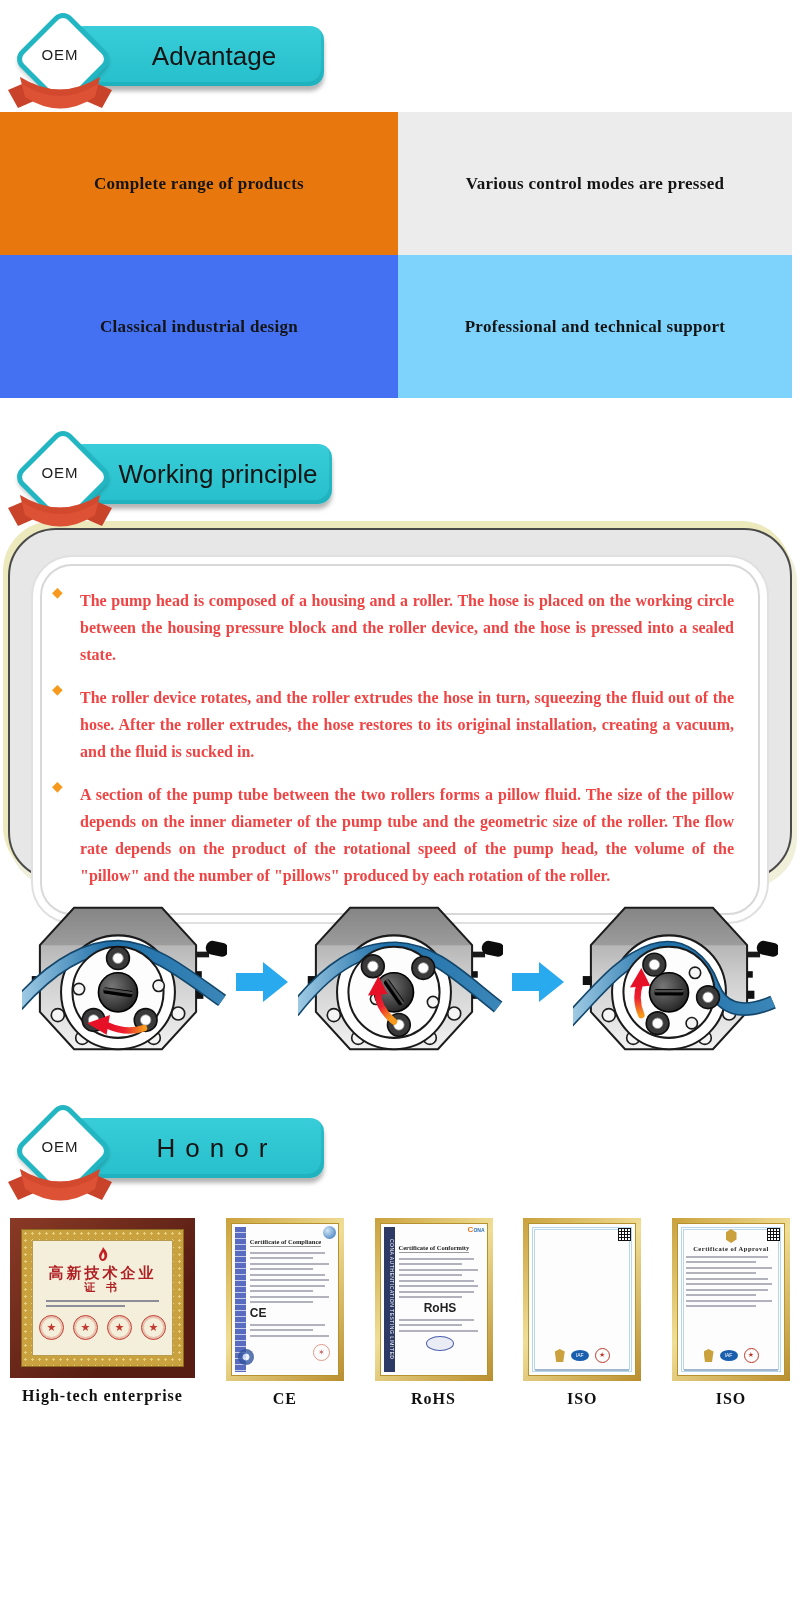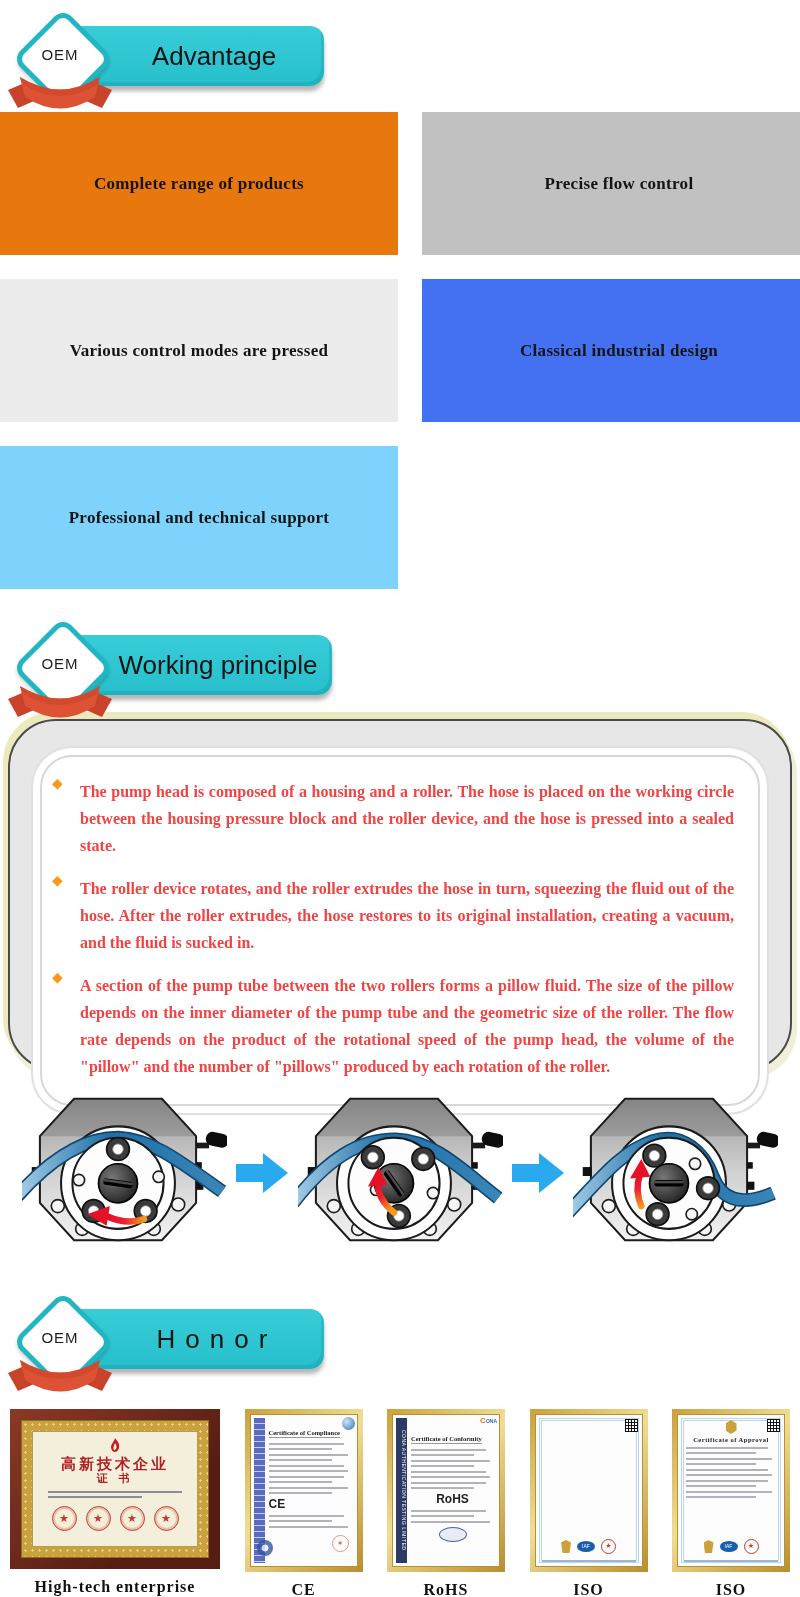--- a/index.html
+++ b/index.html
@@ -16,21 +16,21 @@
   .banner .title.spaced{letter-spacing:10px;padding-left:40px;}
   .oem-wrap{position:absolute;left:12px;top:10px;width:96px;height:96px;}
   .diamond{position:absolute;left:15px;top:13px;width:62px;height:62px;background:#fff;
     border:5px solid #22b6c3;border-radius:12px;transform:rotate(45deg);
     box-shadow:2px 2px 4px rgba(0,0,0,.18);}
   .oem-text{position:absolute;left:0;top:36px;width:96px;text-align:center;
     font-family:"Liberation Sans",sans-serif;font-size:15px;letter-spacing:1px;color:#1d1d1d;}
   .ribbon{position:absolute;left:-6px;top:60px;width:108px;height:40px;}
 
   
-  .adv-grid{display:grid;grid-template-columns:398px 394px;gap:24px;margin-top:8px;}
+  .adv-grid{display:grid;grid-template-columns:398px 394px;gap:0;margin-top:8px;}
   .adv-cell{height:143px;display:flex;align-items:center;justify-content:center;
     font-size:17px;font-weight:bold;color:#141414;letter-spacing:.3px;text-align:center;}
 
   
   .principle-outer{margin:6px 8px 0;height:352px;border:2px solid #4a4a4a;border-radius:48px;
     background:#e7e7e7;box-sizing:border-box;
     box-shadow:-3px -5px 0 2px #ece9bd, 3px 6px 0 2px #efefda;}
   .principle-inner{margin:34px 30px 0;border-radius:32px;background:#fff;
     border:2px solid #d8d8d8;box-shadow:0 0 0 7px #fff,0 0 0 9px #e0e0e0;
     padding:13px 16px 16px 10px;}
@@ -44,21 +44,21 @@
     padding:0 22px;margin-top:14px;height:176px;}
   .pump{width:205px;height:162px;}
   .flow-arrow{width:52px;height:44px;flex:0 0 52px;}
 
   
   .certs-row{display:flex;justify-content:space-between;align-items:flex-start;
     padding:0 10px;margin-top:22px;}
   .cert{display:flex;flex-direction:column;align-items:center;}
   .cert-label{margin-top:9px;font-size:16px;font-weight:bold;color:#111;letter-spacing:1px;}
 
-  .plaque{width:210px;height:160px;background:linear-gradient(135deg,#8a3a26,#571d13 70%);
+  .plaque{width:185px;height:160px;background:linear-gradient(135deg,#8a3a26,#571d13 70%);
     padding:11px;box-sizing:border-box;}
   .plaque-gold{width:100%;height:100%;background:#c9a23f;box-sizing:border-box;padding:10px;
     background-image:radial-gradient(#e7cf80 1px,transparent 1.4px);background-size:7px 7px;
     border:1px solid #8d6d20;}
   .plaque-paper{width:100%;height:100%;background:#f4efda;border:1px solid #b79b4e;
     box-sizing:border-box;display:flex;flex-direction:column;align-items:center;padding-top:6px;}
   .flame{width:14px;height:18px;}
   .plaque-title{font-size:15px;font-weight:bold;color:#b01f24;letter-spacing:3px;line-height:16px;}
   .plaque-sub{font-size:11px;font-weight:bold;color:#b01f24;letter-spacing:4px;line-height:13px;}
   .plaque-lines{width:82%;margin-top:3px;}
@@ -132,23 +132,20 @@
           <polygon points="86,22 92,14 78,19" fill="#8f2d1d"></polygon>
           <path d="M14,7 Q54,32 94,7 L89,27 Q54,50 19,27 Z" fill="#dd5134"></path>
           <path d="M14,7 Q54,32 94,7 L92,14 Q54,38 16,14 Z" fill="#c8432a" opacity=".55"></path>
         </svg>
       </div>
     </div>
     <div class="adv-grid">
       <div class="adv-cell" style="background: rgb(232, 119, 14);">
           <span>Complete range of products</span>
         </div>
-      <div class="adv-cell" style="background: rgb(194, 193, 193);">
-          <span>Precise flow control</span>
-        </div>
       <div class="adv-cell" style="background: rgb(236, 236, 236);">
           <span>Various control modes are pressed</span>
         </div>
       <div class="adv-cell" style="background: rgb(68, 112, 242);">
           <span>Classical industrial design</span>
         </div>
       <div class="adv-cell" style="background: #7dd3fc;">
           <span>Professional and technical support</span>
         </div>
     </div>

